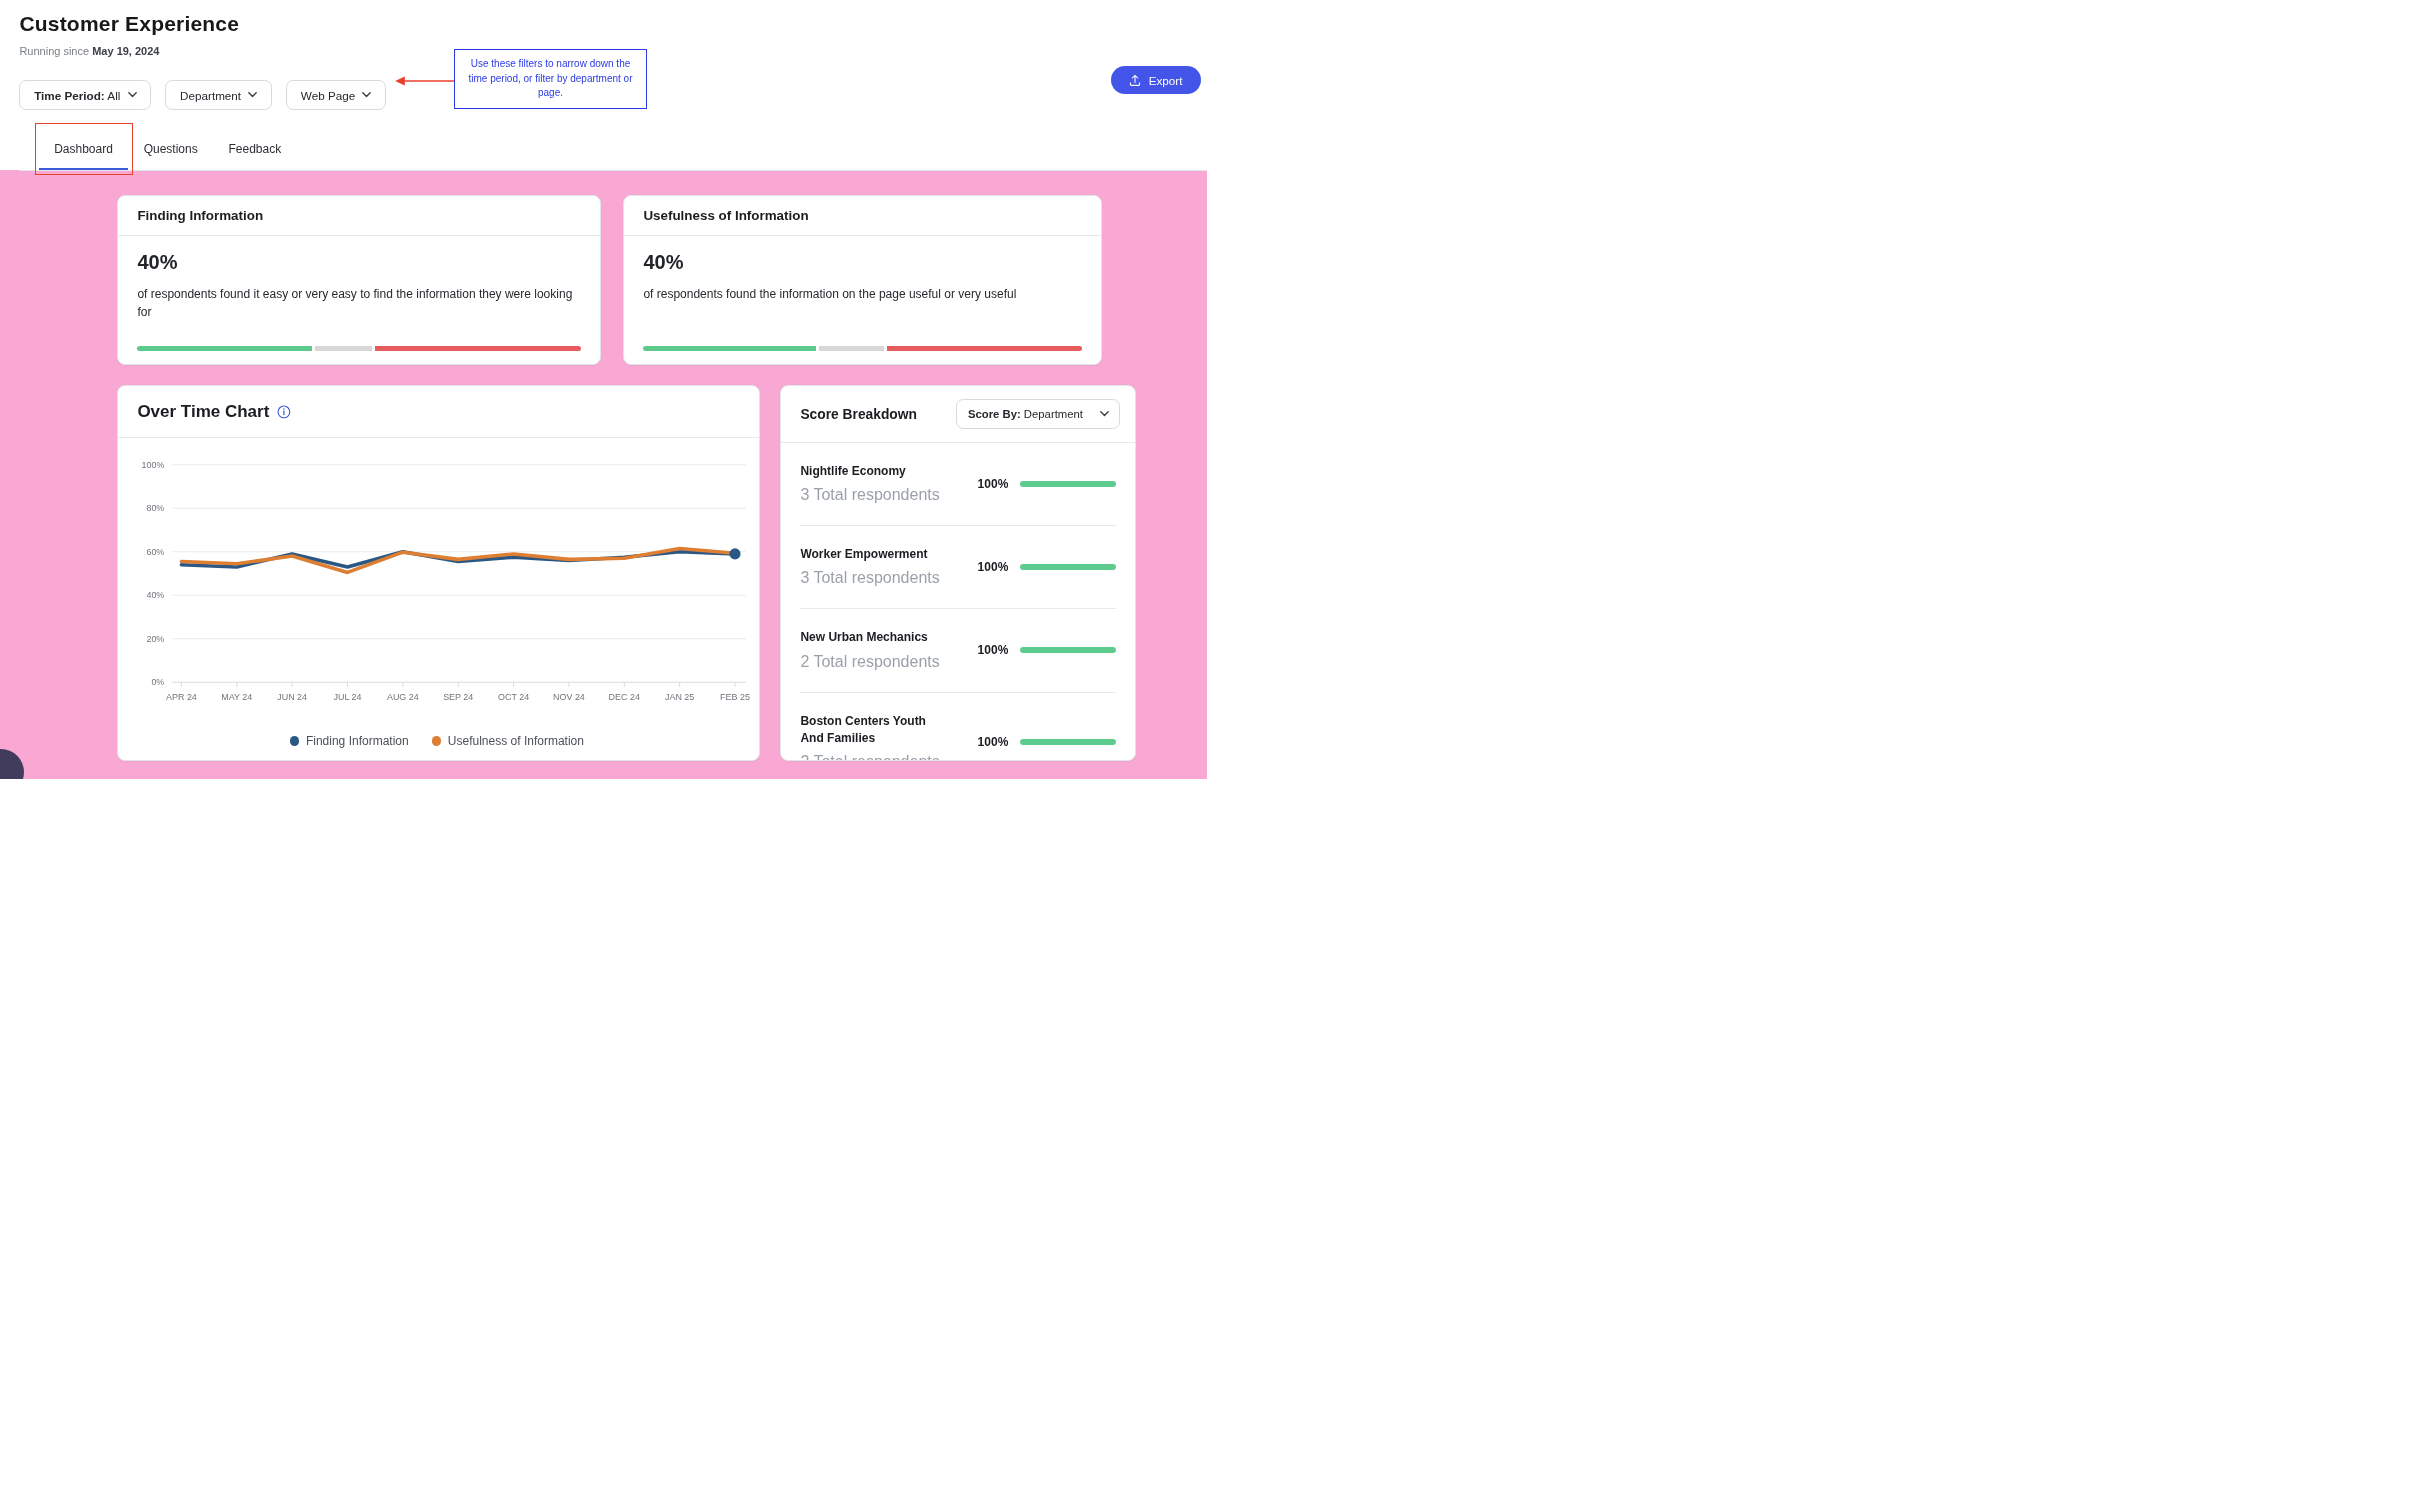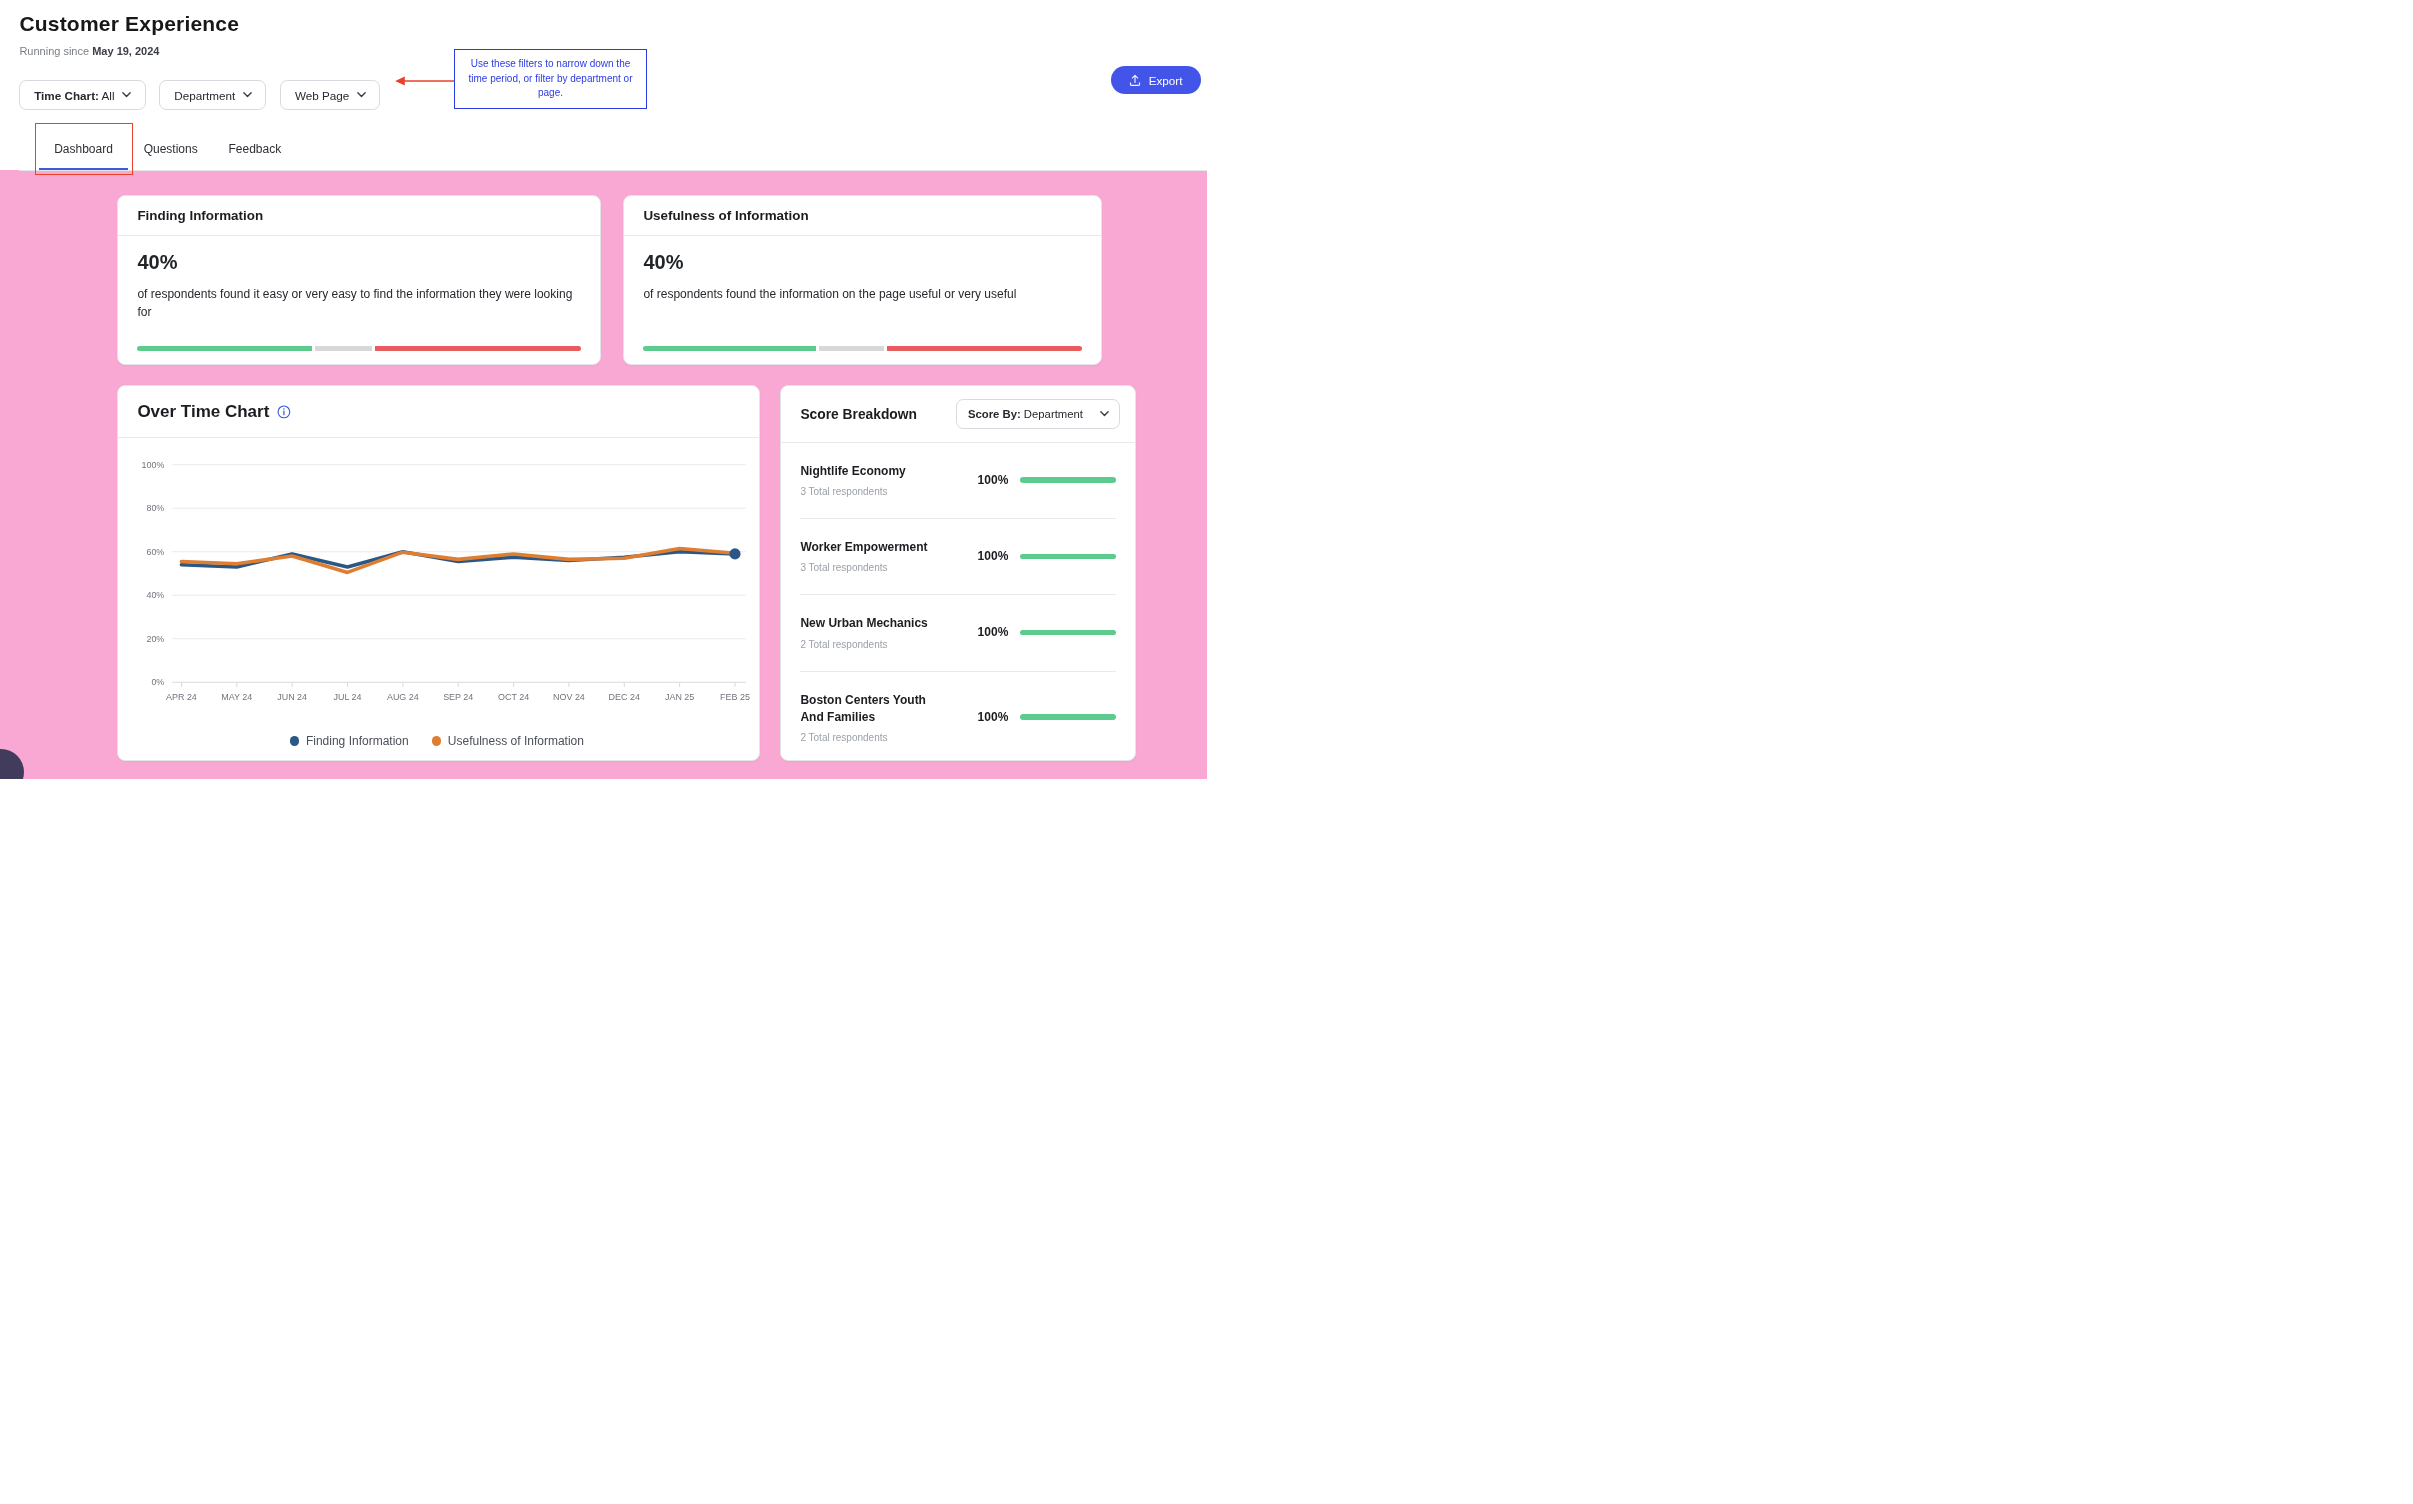--- a/index.html
+++ b/index.html
@@ -96,21 +96,21 @@
     display:flex; align-items:center; gap:17px; background:#fff;
     border:0.8px solid #d6d9de; border-radius:7.3px; height:30px; padding:0 10.5px;
     font-size:11.3px; color:#26292e; cursor:pointer; white-space:nowrap;
   }
   .bd-dd b { font-weight:700; }
   .bd-list { padding:0 19.4px; overflow:hidden; }
   .bd-item { display:flex; align-items:center; padding:20px 0 21px 0; border-bottom:0.8px solid #e8e9ec; }
   .bd-item:last-child { border-bottom:none; }
   .bd-left { width:144px; flex:none; }
   .bd-name { font-size:12px; font-weight:700; color:#1b1d21; line-height:1.45; }
-  .bd-resp { margin-top:5.7px; font-size:10px; color:#9ba1a9; }
+  .bd-resp { margin-top:5.7px; font-size:16px; color:#9ba1a9; }
   .bd-right { display:flex; align-items:center; gap:11.3px; margin-left:auto; }
   .bd-score { font-size:12px; font-weight:700; color:#1b1d21; }
   .bd-bar { width:96px; height:5.7px; border-radius:3.2px; }
 
   
   .chat-widget {
     position:absolute; left:-22px; bottom:-15.4px; width:46px; height:46px;
     border-radius:50%; background:#423c5c; cursor:pointer;
   }
 
@@ -122,21 +122,21 @@
 <div class="page">
 
   <div class="top">
     <div class="page-title">Customer Experience</div>
     <div class="subtitle">
       <span>Running since </span><b>May 19, 2024</b>
     </div>
 
     <div class="filters-row">
       <button class="filter-btn">
-        <span><b>Time Chart:</b><span> All</span></span>
+        <span><b>Time Period:</b><span> All</span></span>
         <svg class="chev" viewBox="0 0 11 7">
             <polyline points="1,1 5.5,5.5 10,1" fill="none" stroke="#3c3f45" stroke-width="1.7" stroke-linecap="round" stroke-linejoin="round"></polyline>
           </svg>
       </button>
       <button class="filter-btn">
         <span>Department</span>
         <svg class="chev" viewBox="0 0 11 7">
             <polyline points="1,1 5.5,5.5 10,1" fill="none" stroke="#3c3f45" stroke-width="1.7" stroke-linecap="round" stroke-linejoin="round"></polyline>
           </svg>
       </button>

